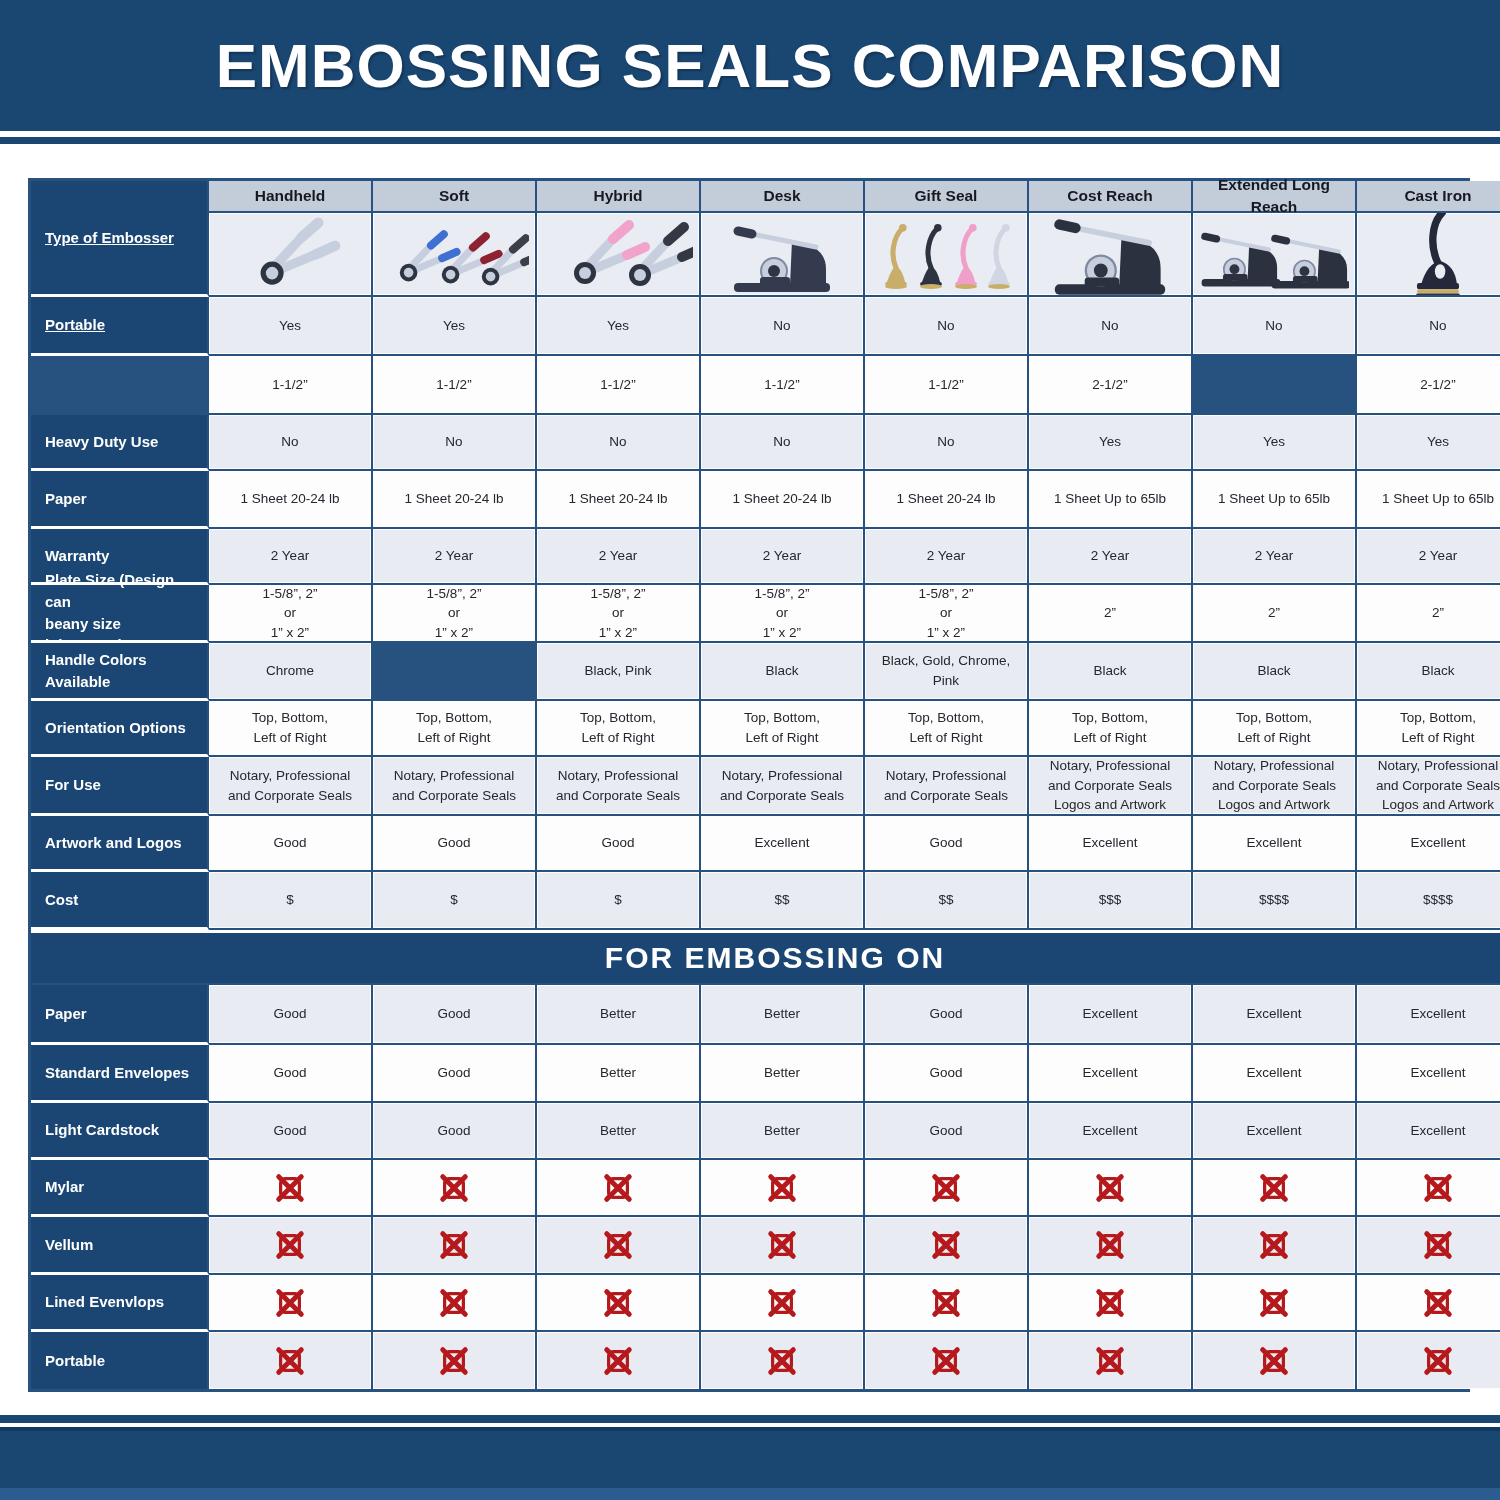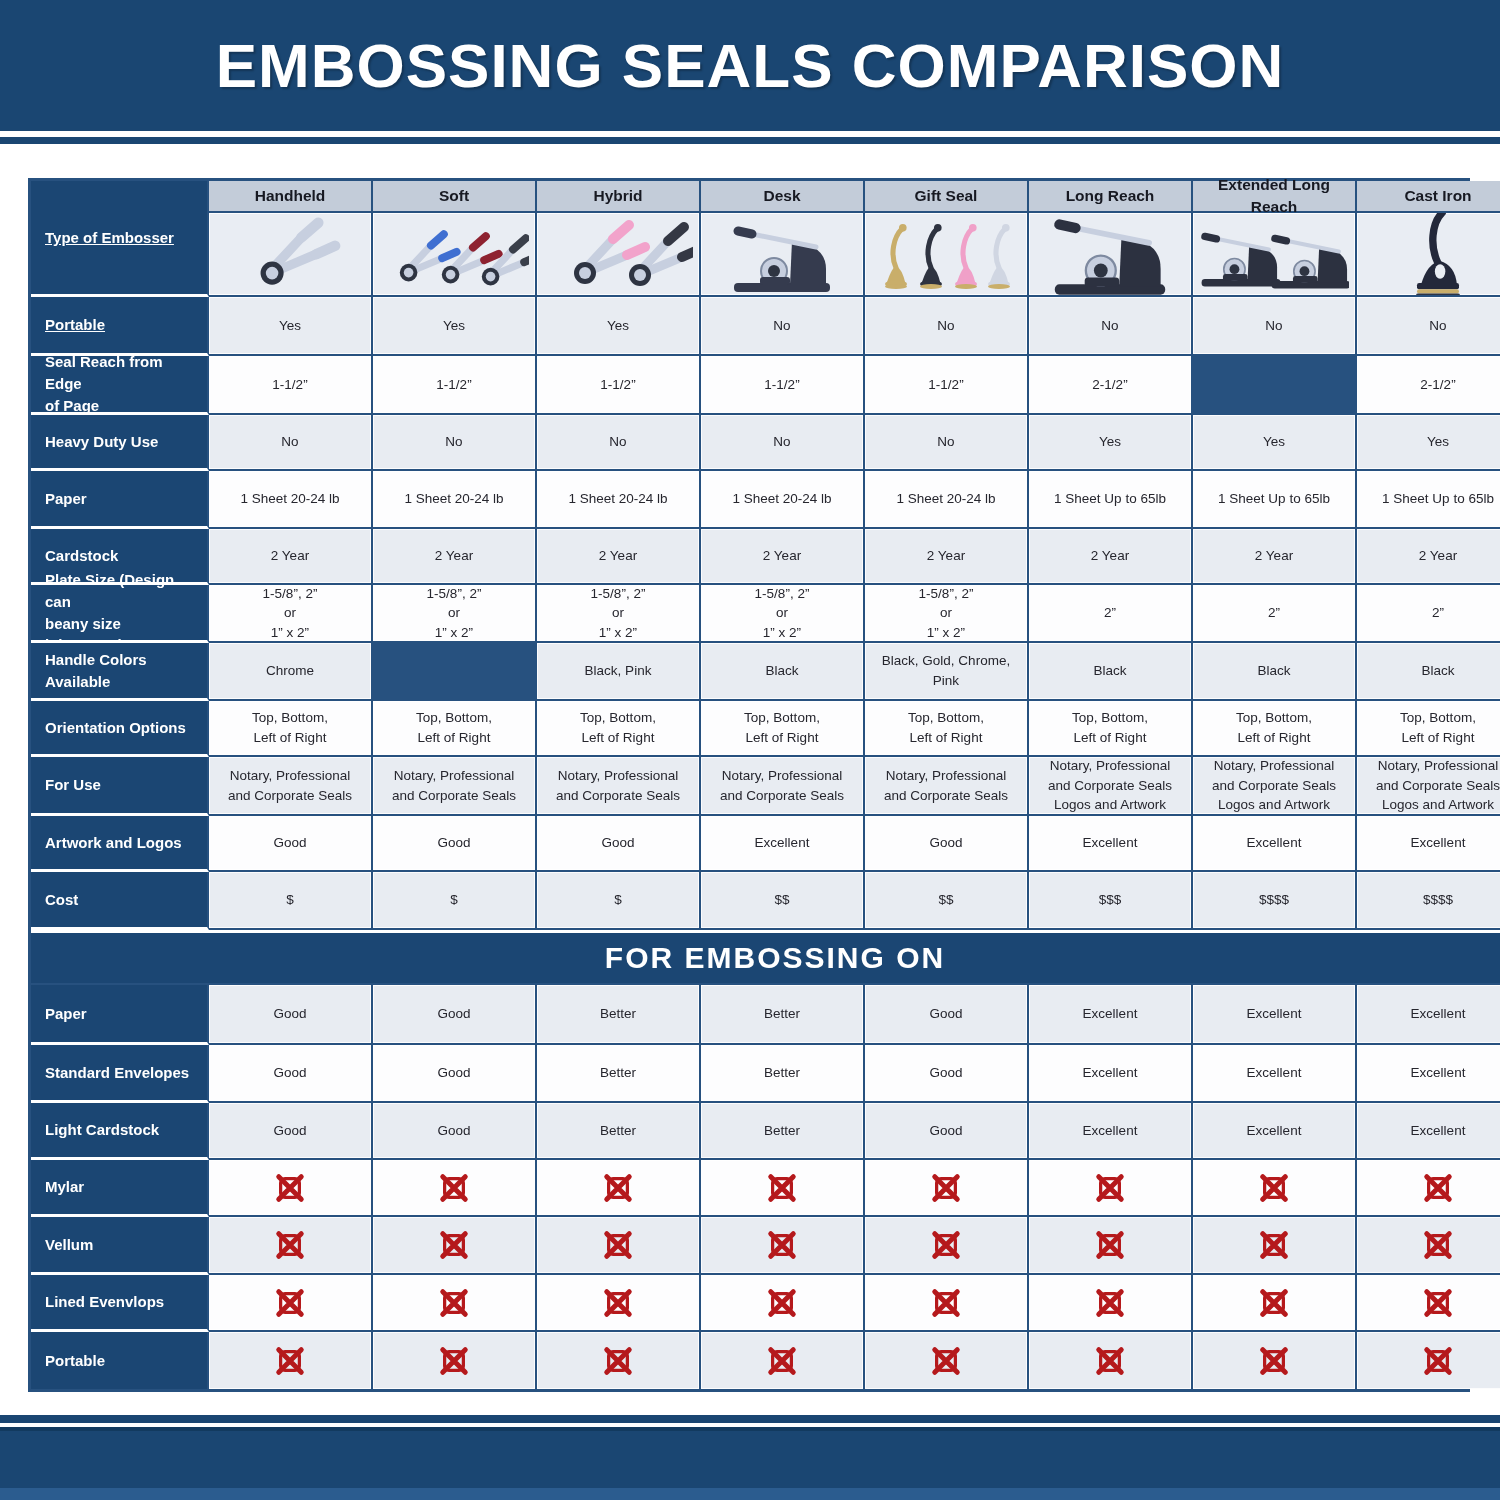--- a/index.html
+++ b/index.html
@@ -50,21 +50,21 @@
   <div class="rule-navy"></div>
 
   <div class="table-wrap">
     <div class="grid" id="grid" style="grid-template-rows: 32px 84px 59px 59px 56px 58px 56px 58px 58px 56px 59px 56px 58px 55px 60px 58px 57px 57px 58px 57px 57px;">
         <div class="cell rowlabel" style="grid-area: 1 / 1 / span 2; text-decoration: underline;">Type of Embosser</div>
         <div class="cell head" style="grid-area: 1 / 2;">Handheld</div>
         <div class="cell head" style="grid-area: 1 / 3; text-align: center;">Soft</div>
         <div class="cell head" style="grid-area: 1 / 4;">Hybrid</div>
         <div class="cell head" style="grid-area: 1 / 5;">Desk</div>
         <div class="cell head" style="grid-area: 1 / 6;">Gift Seal</div>
-        <div class="cell head" style="grid-area: 1 / 7;">Long Reach</div>
+        <div class="cell head" style="grid-area: 1 / 7;">Cost Reach</div>
         <div class="cell head" style="grid-area: 1 / 8;">Extended Long Reach</div>
         <div class="cell head last-col" style="grid-area: 1 / 9;">Cast Iron</div>
         <div class="cell imgcell" style="grid-area: 2 / 2;"><svg width="150" height="82" viewBox="0 0 150 82">
             <g transform="translate(55,58) scale(1.05)">
               <line x1="4" y1="-4" x2="30" y2="-32" stroke="#c7cfdf" stroke-width="9" stroke-linecap="round"></line>
               <line x1="30" y1="-32" x2="46" y2="-46" stroke="#c7cfdf" stroke-width="10" stroke-linecap="round"></line>
               <line x1="6" y1="0" x2="44" y2="-16" stroke="#c7cfdf" stroke-width="9" stroke-linecap="round"></line>
               <line x1="44" y1="-16" x2="62" y2="-24" stroke="#c7cfdf" stroke-width="10" stroke-linecap="round"></line>
               <circle cx="2" cy="2" r="11" fill="#2e3442"></circle>
               <circle cx="2" cy="2" r="6" fill="#c7cfdf"></circle>
@@ -198,22 +198,20 @@
           </svg></div>
         <div class="cell rowlabel" style="grid-area: 3 / 1; text-decoration: underline;">Portable</div>
         <div class="cell shaded" style="grid-area: 3 / 2;">Yes</div>
         <div class="cell shaded" style="grid-area: 3 / 3;">Yes</div>
         <div class="cell shaded" style="grid-area: 3 / 4;">Yes</div>
         <div class="cell shaded" style="grid-area: 3 / 5;">No</div>
         <div class="cell shaded" style="grid-area: 3 / 6;">No</div>
         <div class="cell shaded" style="grid-area: 3 / 7;">No</div>
         <div class="cell shaded" style="grid-area: 3 / 8;">No</div>
         <div class="cell shaded last-col" style="grid-area: 3 / 9;">No</div>
-        <div class="cell rowlabel" style="grid-area: 4 / 1;">Seal Reach from Edge
-of Page</div>
         <div class="cell plain" style="grid-area: 4 / 2;">1-1/2”</div>
         <div class="cell plain" style="grid-area: 4 / 3;">1-1/2”</div>
         <div class="cell plain" style="grid-area: 4 / 4;">1-1/2”</div>
         <div class="cell plain" style="grid-area: 4 / 5;">1-1/2”</div>
         <div class="cell plain" style="grid-area: 4 / 6;">1-1/2”</div>
         <div class="cell plain" style="grid-area: 4 / 7;">2-1/2”</div>
         <div class="cell plain last-col" style="grid-area: 4 / 9;">2-1/2”</div>
         <div class="cell rowlabel" style="grid-area: 5 / 1;">Heavy Duty Use</div>
         <div class="cell shaded" style="grid-area: 5 / 2;">No</div>
         <div class="cell shaded" style="grid-area: 5 / 3;">No</div>
@@ -225,21 +223,21 @@
         <div class="cell shaded last-col" style="grid-area: 5 / 9;">Yes</div>
         <div class="cell rowlabel" style="grid-area: 6 / 1;">Paper</div>
         <div class="cell plain" style="grid-area: 6 / 2;">1 Sheet 20-24 lb</div>
         <div class="cell plain" style="grid-area: 6 / 3;">1 Sheet 20-24 lb</div>
         <div class="cell plain" style="grid-area: 6 / 4;">1 Sheet 20-24 lb</div>
         <div class="cell plain" style="grid-area: 6 / 5;">1 Sheet 20-24 lb</div>
         <div class="cell plain" style="grid-area: 6 / 6;">1 Sheet 20-24 lb</div>
         <div class="cell plain" style="grid-area: 6 / 7;">1 Sheet Up to 65lb</div>
         <div class="cell plain" style="grid-area: 6 / 8;">1 Sheet Up to 65lb</div>
         <div class="cell plain last-col" style="grid-area: 6 / 9;">1 Sheet Up to 65lb</div>
-        <div class="cell rowlabel" style="grid-area: 7 / 1;">Cardstock</div>
+        <div class="cell rowlabel" style="grid-area: 7 / 1;">Warranty</div>
         <div class="cell shaded" style="grid-area: 7 / 2;">2 Year</div>
         <div class="cell shaded" style="grid-area: 7 / 3;">2 Year</div>
         <div class="cell shaded" style="grid-area: 7 / 4;">2 Year</div>
         <div class="cell shaded" style="grid-area: 7 / 5;">2 Year</div>
         <div class="cell shaded" style="grid-area: 7 / 6;">2 Year</div>
         <div class="cell shaded" style="grid-area: 7 / 7;">2 Year</div>
         <div class="cell shaded" style="grid-area: 7 / 8;">2 Year</div>
         <div class="cell shaded last-col" style="grid-area: 7 / 9;">2 Year</div>
         <div class="cell rowlabel" style="grid-area: 8 / 1;">Plate Size (Design can
 beany size inbetween)</div>

